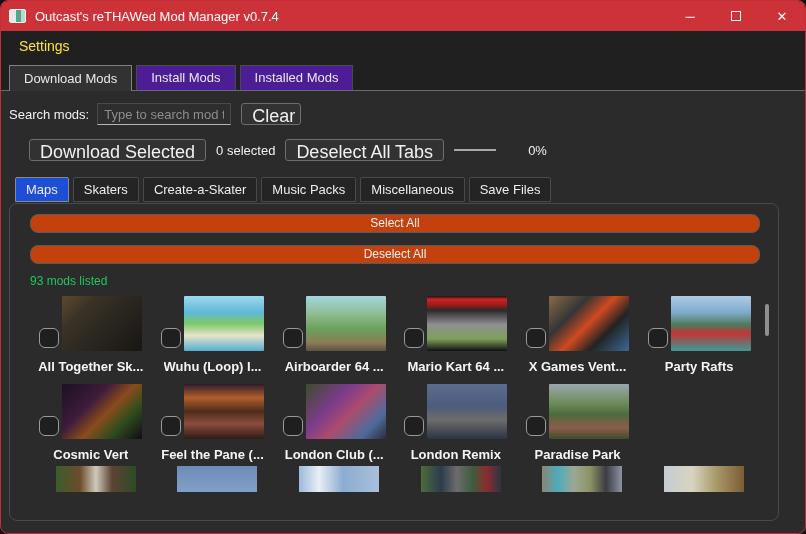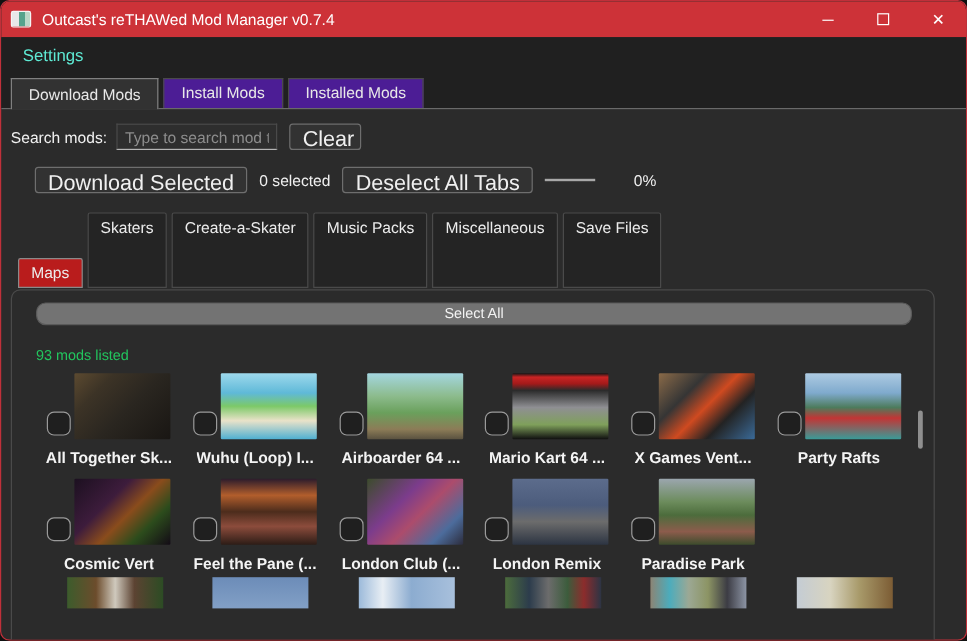--- a/index.html
+++ b/index.html
@@ -25,21 +25,21 @@
   .title { font-size:13px; color:#ffffff; }
   .win-controls { margin-left:auto; display:flex; height:100%; }
   .win-btn {
     width:46px; height:100%; display:flex; align-items:center; justify-content:center;
     color:#fff; font-size:13px; cursor:default;
   }
   .win-btn.max span { display:block; width:10px; height:10px; border:1px solid #fff; }
 
   
   .menubar { height:30px; background:#202020; display:flex; align-items:center; padding:0 6px; }
-  .menu-item { padding:4px 12px; font-size:14px; color:#5eead4; }
+  .menu-item { padding:4px 12px; font-size:14px; color:#fde047; }
 
   
   .tabstrip {
     background:#202020; display:flex; align-items:flex-end;
     padding:6px 8px 0 8px; border-bottom:1px solid #6a6a6a; height:30px;
   }
   .main-tab {
     font-size:13px; padding:4px 14px 5px 14px; margin-right:4px;
     background:#4c1d95; border:1px solid #4a4a4a; border-bottom:none; color:#e8e8e8;
   }
@@ -70,31 +70,31 @@
   .dl-count { font-size:13px; margin:0 10px; }
   .progress-track { width:42px; height:2px; background:#a8a8a8; margin-left:10px; }
   .progress-pct { font-size:13px; margin-left:32px; }
 
   
   .cat-tabs { display:flex; margin:0 0 1px 6px; }
   .cat-tab {
     font-size:13px; padding:4px 10px; margin-right:4px; color:#ececec;
     background:#242424; border:1px solid #4a4a4a; border-radius:2px 2px 0 0;
   }
-  .cat-tab.active { background:#b91c1c; border-color:#8a8a8a;margin-top:38px; }
+  .cat-tab.active { background:#1d4ed8; border-color:#8a8a8a; }
 
   
   .panel {
     position:relative; margin:0 18px 0 0; height:318px;
     border:1px solid #4a4a4a; border-radius:8px; background:#2b2b2b;
     padding:10px 18px 0 20px; overflow:hidden;
   }
   .wide-btn {
-    display:block; width:100%; height:19px; margin-bottom:20px;
-    background:#737373; border:1px solid #5a5a5a; border-radius:8px;
+    display:block; width:100%; height:19px; margin-bottom:12px;
+    background:#c2410c; border:1px solid #5a5a5a; border-radius:8px;
     color:#f2f2f2; font-size:12px; text-align:center; line-height:17px;
     font-family:"Liberation Sans", sans-serif; cursor:default;
   }
   .mods-count { font-size:12px; color:#22c55e; margin:-2px 0 8px 0; }
 
   .mods-grid { display:grid; grid-template-columns:repeat(6,1fr); row-gap:10px;font-weight:bold; }
   .mod-cell { display:flex; flex-direction:column; align-items:center; width:100%; }
   .mod-top { display:flex; align-items:center; }
   .mod-check {
     width:20px; height:20px; border:1px solid #9a9a9a; border-radius:6px;
@@ -161,20 +161,21 @@
         <div class="cat-tab active">Maps</div>
         <div class="cat-tab">Skaters</div>
         <div class="cat-tab">Create-a-Skater</div>
         <div class="cat-tab">Music Packs</div>
         <div class="cat-tab">Miscellaneous</div>
         <div class="cat-tab">Save Files</div>
       </div>
 
     <div class="panel">
       <button class="wide-btn">Select All</button>
+      <button class="wide-btn">Deselect All</button>
       <div class="mods-count">93 mods listed</div>
       <div class="mods-grid" id="mods-grid">
           <div class="mod-cell">
             <div class="mod-top">
               <div class="mod-check"></div>
               <div class="mod-thumb" style="background: linear-gradient(135deg, rgb(92, 74, 48) 0%, rgb(60, 51, 38) 25%, rgb(42, 38, 32) 55%, rgb(25, 22, 19) 100%);"></div>
             </div>
             <div class="mod-label">All Together Sk...</div>
           </div>
           <div class="mod-cell">

